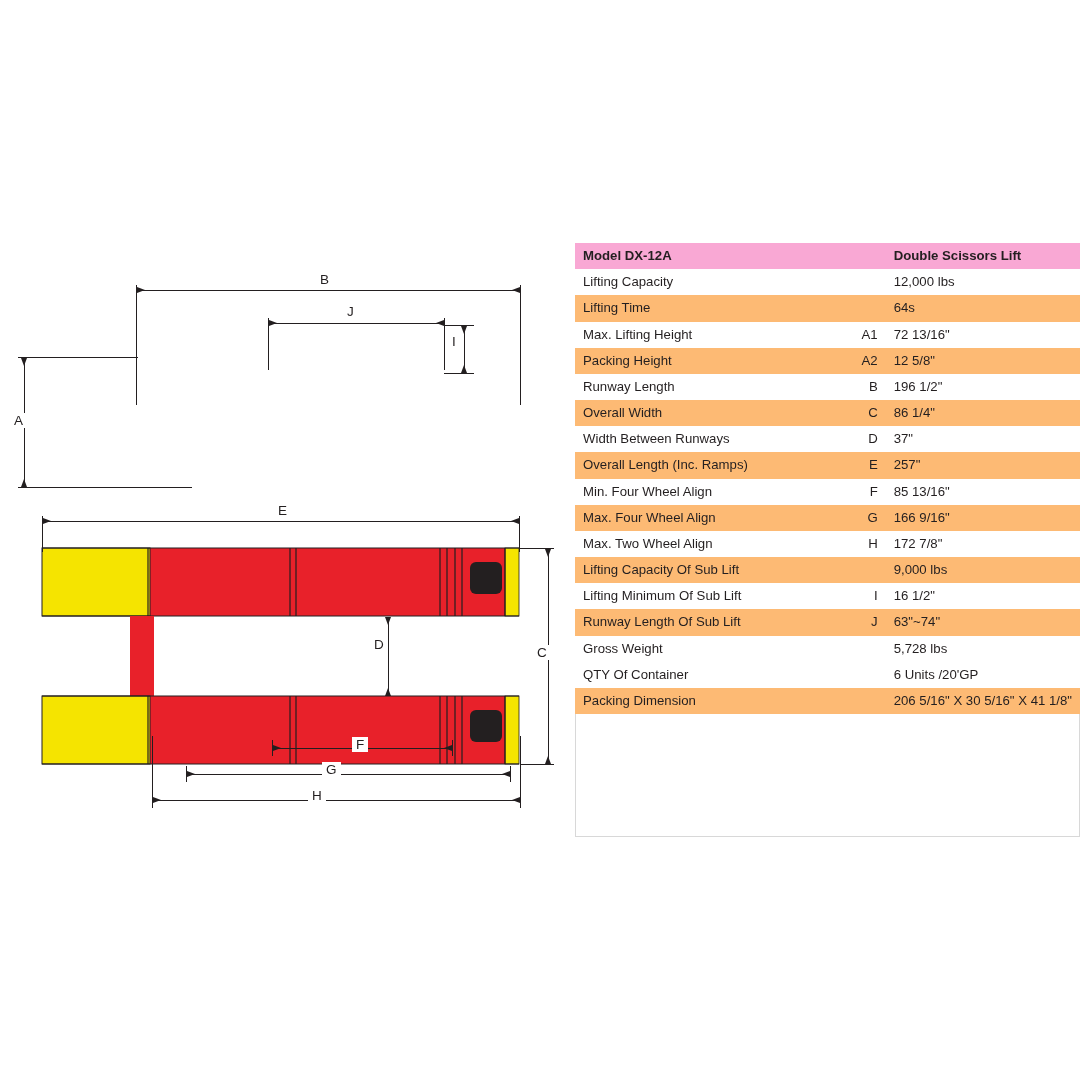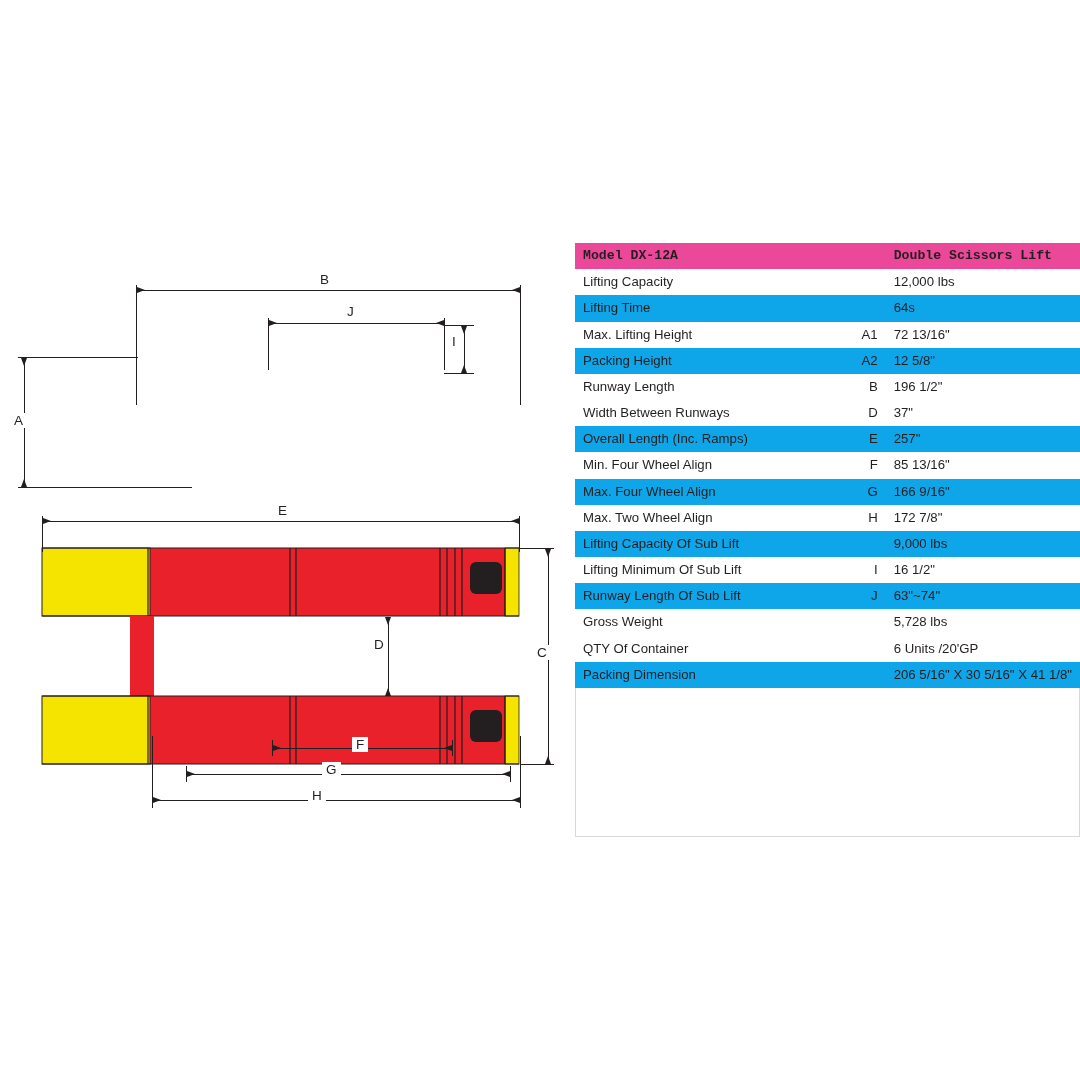--- a/index.html
+++ b/index.html
@@ -20,23 +20,23 @@
     font-size:13.2px;
     color:#231f20;
   }
   .spec-table td{
     padding:5px 8px 6px 8px;
     border:0;
     line-height:1.15;
     vertical-align:middle;
     white-space:nowrap;
   }
-  .spec-table tr.alt td{background:#0ea5e9;}
+  .spec-table tr.alt td{background:#fdba74;}
   .spec-table tr.plain td{background:#ffffff;}
-  .spec-table tr.head td{background:#ec4899;font-weight:bold;font-family:Liberation Mono, monospace;}
+  .spec-table tr.head td{background:#f9a8d4;font-weight:bold;}
   .c-label{width:245px;}
   .c-code{width:42px;text-align:right;}
   .c-val{width:auto;}
   .spec-wrap{
     position:absolute;left:575px;top:243px;width:505px;height:594px;
     border:1px solid #d8d8d8;box-sizing:border-box;
   }
 
   
   .draw{position:absolute;}
@@ -232,20 +232,25 @@
       <tr class="alt">
         <td class="c-label">Packing Height</td>
         <td class="c-code">A2</td>
         <td class="c-val">12 5/8"</td>
       </tr>
       <tr class="plain">
         <td class="c-label">Runway Length</td>
         <td class="c-code">B</td>
         <td class="c-val">196 1/2"</td>
       </tr>
+      <tr class="alt">
+        <td class="c-label">Overall Width</td>
+        <td class="c-code">C</td>
+        <td class="c-val">86 1/4"</td>
+      </tr>
       <tr class="plain">
         <td class="c-label">Width Between Runways</td>
         <td class="c-code">D</td>
         <td class="c-val">37"</td>
       </tr>
       <tr class="alt">
         <td class="c-label">Overall Length (Inc. Ramps)</td>
         <td class="c-code">E</td>
         <td class="c-val">257"</td>
       </tr>

